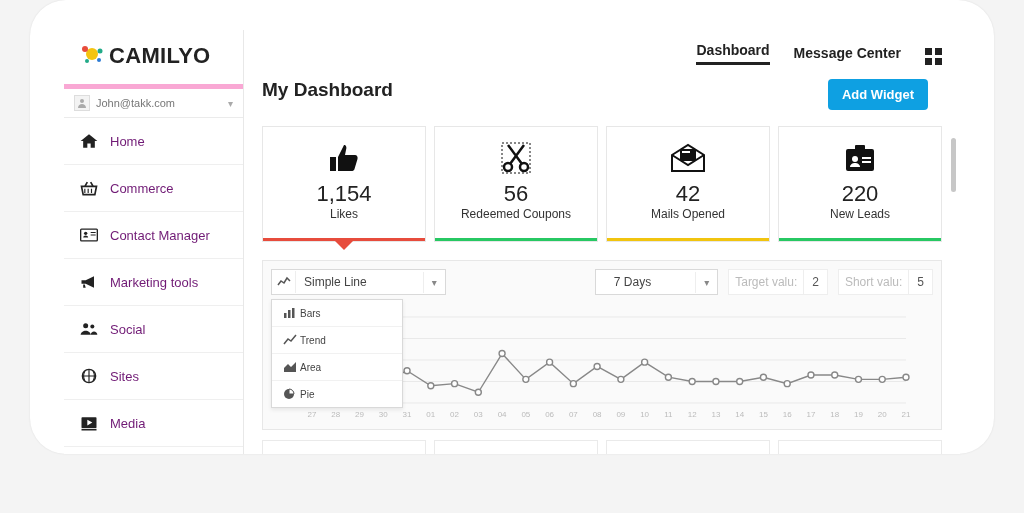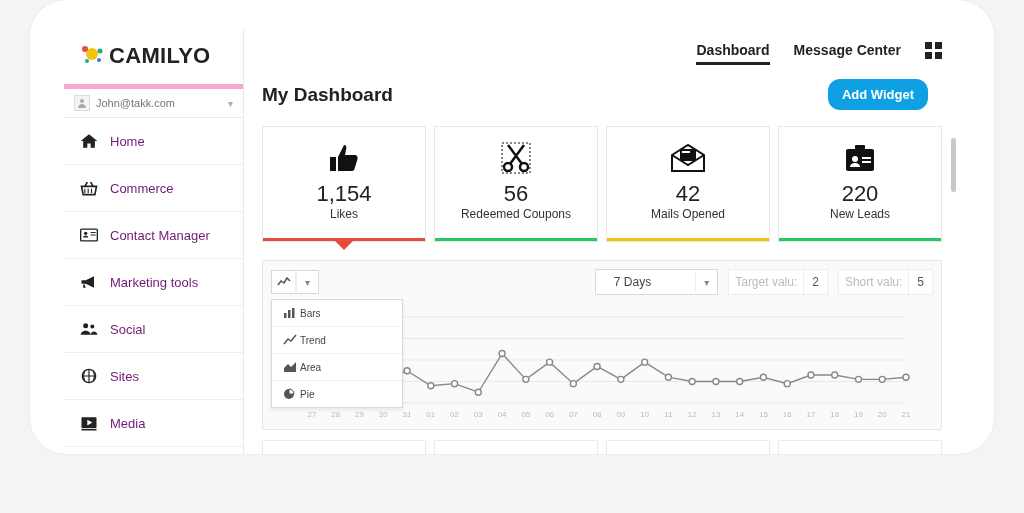--- a/index.html
+++ b/index.html
@@ -16,28 +16,28 @@
 .user-icon { width: 16px; height: 16px; background: #f3f3f3; border: 1px solid #ddd; margin-right: 6px; display:flex; align-items:center; justify-content:center; }
 .user-icon svg { width: 10px; height: 10px; fill:#aaa; }
 .caret { margin-left: auto; color: #aaa; font-size: 10px; }
 .nav { list-style: none; }
 .nav li { display: flex; align-items: center; padding: 14px 14px; border-bottom: 1px solid #efefef; font-size: 13px; color: #701a75; cursor: pointer; }
 .nav li .n-icon { width: 22px; margin-right: 10px; display:flex; justify-content:center; }
 .nav li .n-icon svg { width: 20px; height: 18px; fill:#222; }
 
 
 .main { flex: 1; background: #fff; padding: 12px 18px 0 18px; position: relative; }
-.topbar { display: flex; justify-content: flex-end; align-items: flex-start; gap: 24px; padding-bottom: 6px; }
+.topbar { display: flex; justify-content: flex-end; align-items: flex-end; gap: 24px; padding-bottom: 6px; }
 .tab { font-size: 14px; font-weight: bold; color: #222; padding-bottom: 4px; }
 .tab.active { border-bottom: 3px solid #222; }
 .app-grid { display: grid; grid-template-columns: 7px 7px; grid-template-rows: 7px 7px; gap: 3px; }
 .app-grid div { background:#222; }
-.titlebar { display:flex; justify-content:space-between; align-items:center; padding: 8px 14px 16px 0; }
+.titlebar { display:flex; justify-content:space-between; padding: 8px 14px 16px 0; }
 .page-title { font-size: 19px; font-weight: bold; color:#222; }
-.add-widget { background:#0ea0e2; color:#fff; border:none; border-radius:12px; padding:8px 14px; font-size:13px; font-weight:bold; }
+.add-widget { background:#0ea0e2; color:#fff; border:none; border-radius:4px; padding:8px 14px; font-size:13px; font-weight:bold; }
 
 .stat-row { display:flex; gap:8px; }
 .stat { flex:1; border:1px solid #e7e7e7; background:#fff; text-align:center; padding:12px 4px 20px 4px; position:relative; }
 .stat .s-icon { height:36px; display:flex; justify-content:center; align-items:flex-end; }
 .stat .s-icon svg { width:40px; height:34px; fill:#111; }
 .stat-value { font-size:22px; color:#222; margin-top:6px; }
 .stat-label { font-size:12px; color:#333; }
 .stat::after { content:""; position:absolute; left:0; right:0; bottom:0; height:3px; }
 .stat.red::after   { background:#e74c3c; }
 .stat.green::after { background:#27c863; }
@@ -247,20 +247,21 @@
     </div>
 
     <div class="panel">
       <div class="panel-ctrl">
         <div class="sel">
           <span class="sel-icon">
                 <svg viewBox="0 0 14 12">
                   <path d="M1 9l3-4 3 2 3-5 3 3" fill="none" stroke-width="1.5"></path>
                 </svg>
               </span>
+          <span class="sel-label">Simple Line</span>
           <span class="sel-car">▾</span>
         </div>
 
         <div style="flex:1"></div>
 
         <div class="sel range-sel">
           <span class="sel-label">7 Days</span>
           <span class="sel-car">▾</span>
         </div>
         <div class="input-box">

